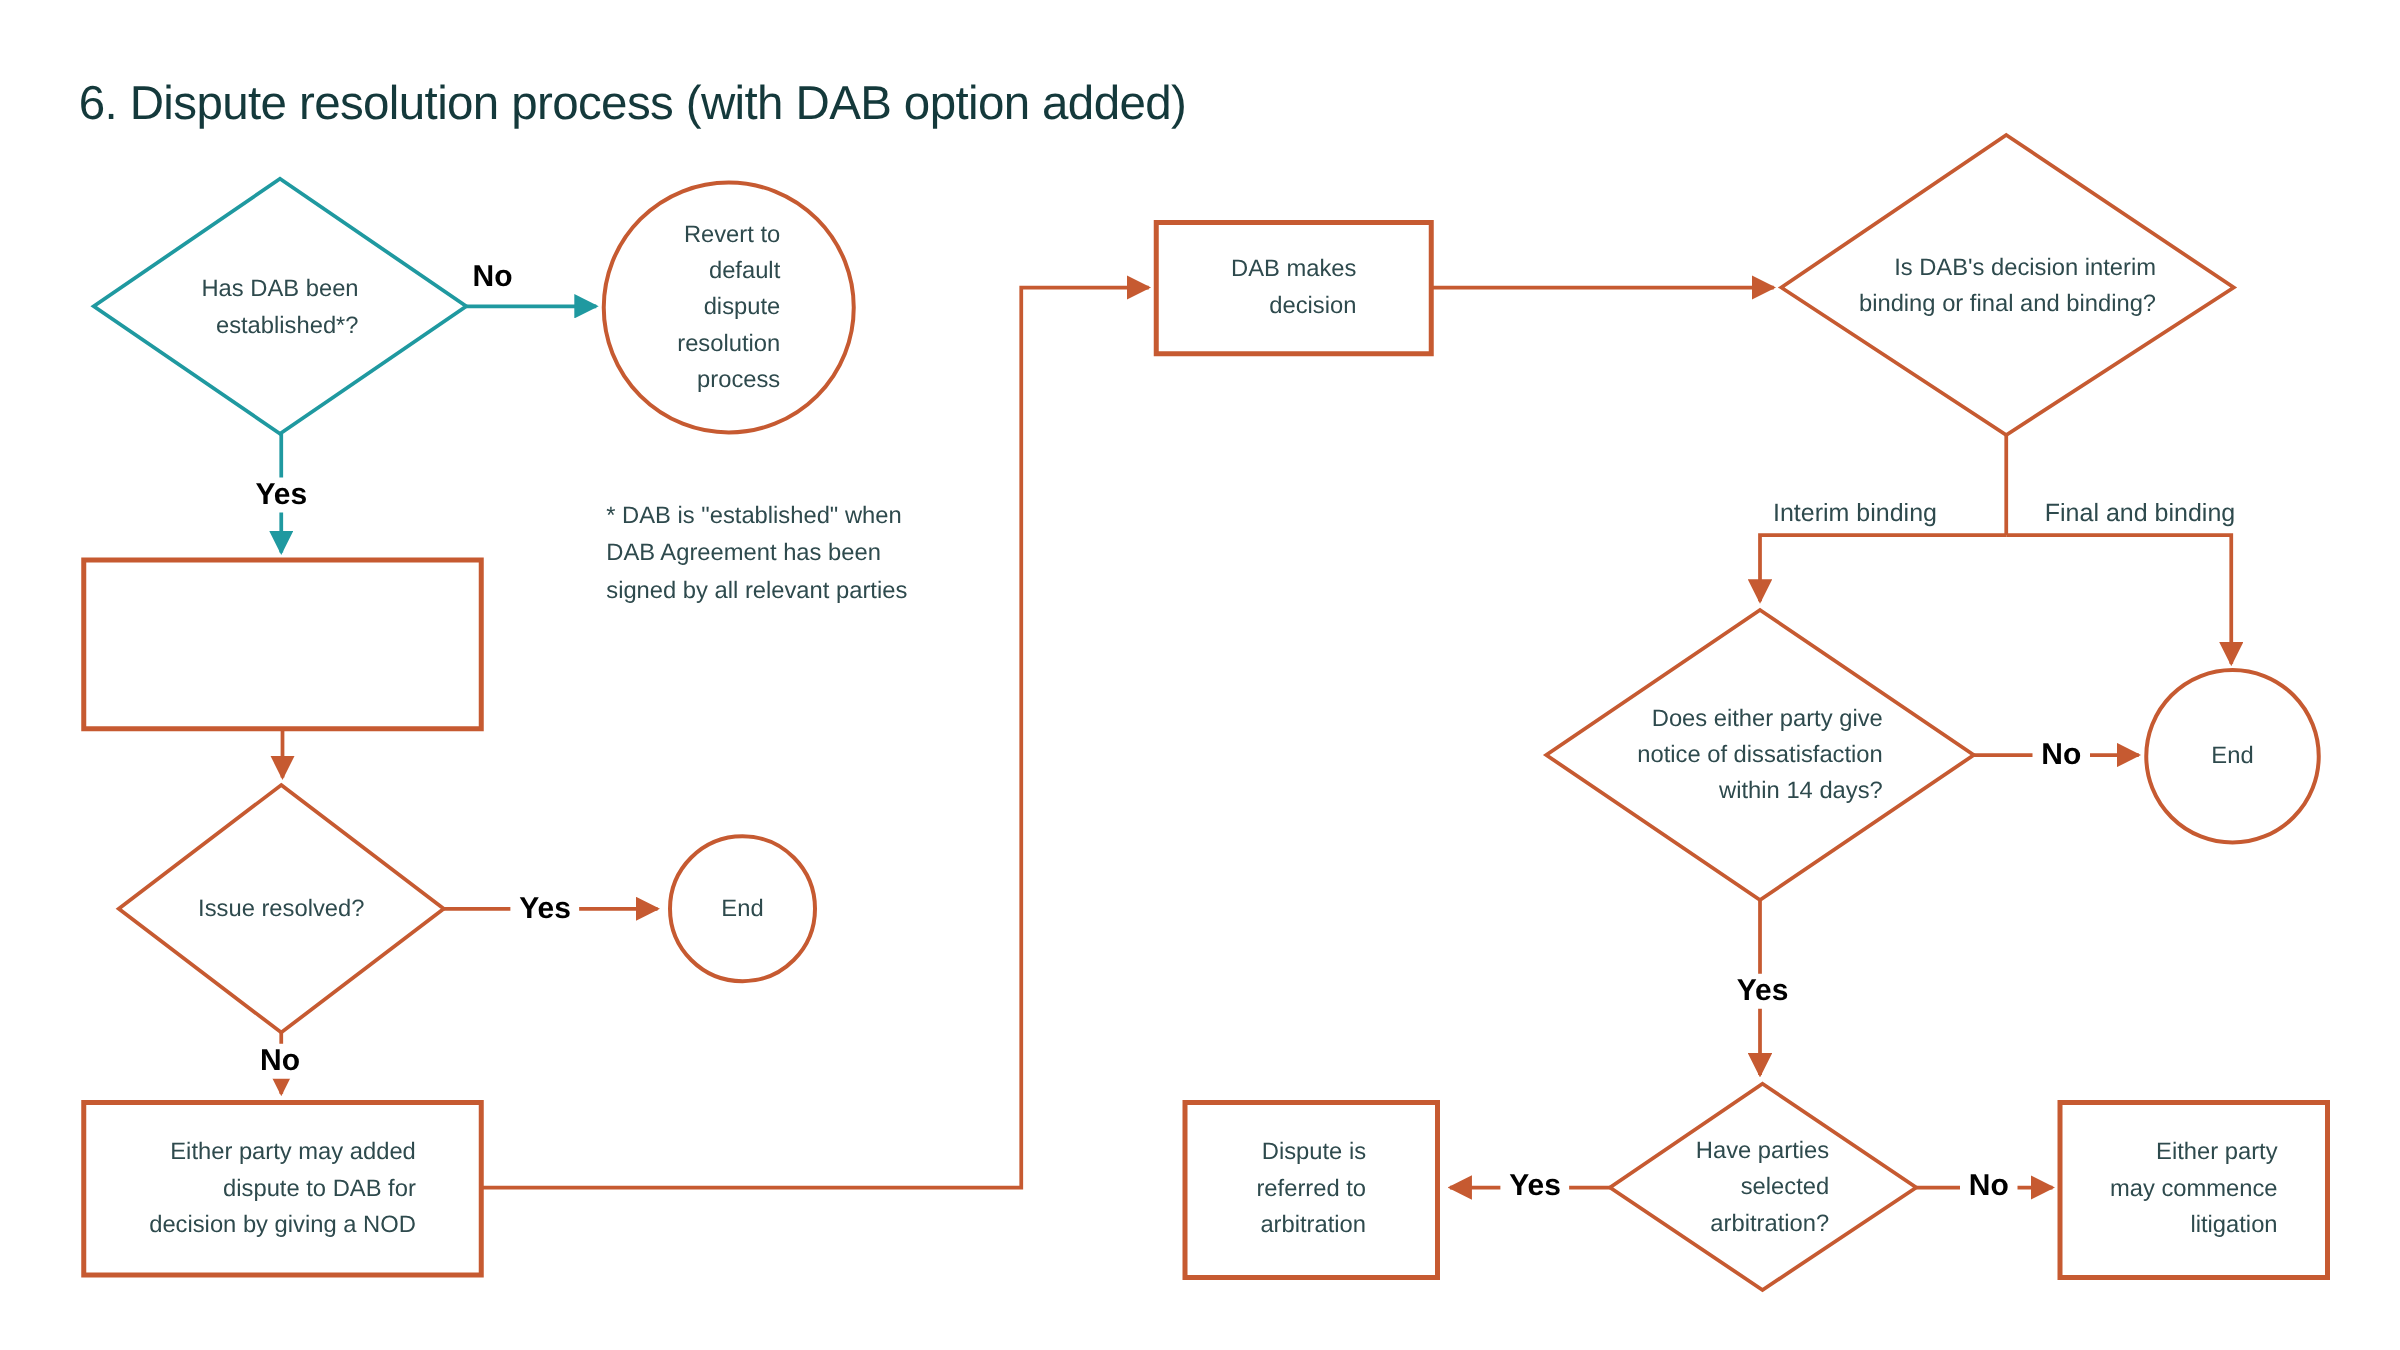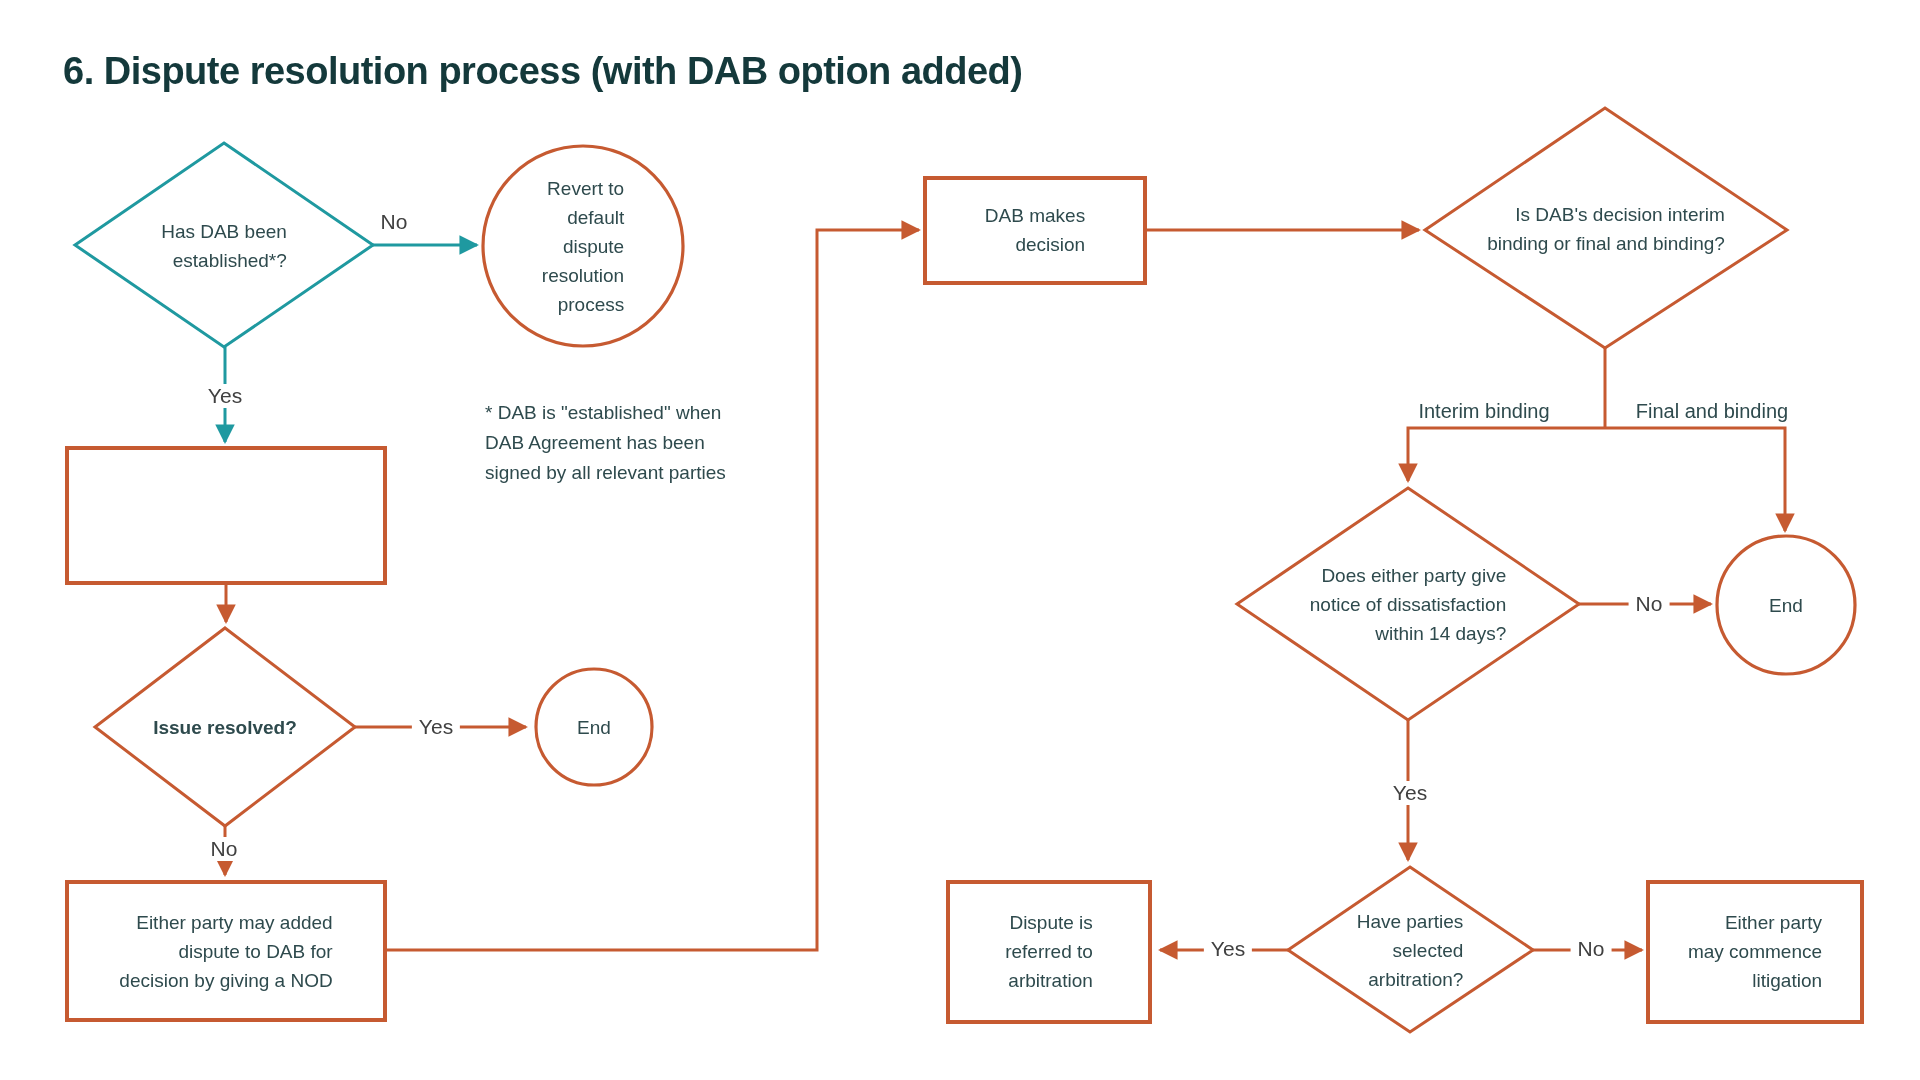--- a/index.html
+++ b/index.html
@@ -1,38 +1,38 @@
 <!DOCTYPE html>
 <html><head>
 <meta charset="utf-8">
 <style>
   html,body{margin:0;padding:0;background:#ffffff;}
   .canvas{
     position:relative;width:1920px;height:1080px;background:#ffffff;overflow:hidden;
     font-family:"Liberation Sans","DejaVu Sans",sans-serif;
   }
   .title{
-    position:absolute;left:63px;top:50px;margin:0;
-    font-size:38px;font-weight:700;letter-spacing:-0.5px;color:#14393B;
+    position:absolute;left:63px;top:62px;margin:0;
+    font-size:38px;font-weight:400;letter-spacing:-0.5px;color:#14393B;
     white-space:pre;
   }
   svg.shapes{position:absolute;left:0;top:0;}
   .nlabel{
     position:absolute;transform:translate(-50%,-50%);
     text-align:right;color:#2E4A4D;font-size:19px;line-height:29px;
     white-space:pre;
   }
   .note{
     position:absolute;left:485px;top:398px;
     text-align:left;color:#2E4A4D;font-size:19px;line-height:30px;
     white-space:pre;transform:none;
   }
   .elabel{
     position:absolute;transform:translate(-50%,-50%);
-    color:#404040;font-size:21px;font-weight:400;
+    color:#000000;font-size:24px;font-weight:700;
     background:#ffffff;padding:0 7px;white-space:pre;
   }
   .elabel.plain{
     font-weight:400;background:transparent;padding:0;font-size:20px;color:#2E4A4D;
   }
 </style>
 </head>
 <body>
 
 <div class="canvas">
@@ -79,21 +79,21 @@
     <rect x="1648" y="882" width="214" height="140" fill="none" stroke-width="4" stroke="#C65A31"></rect>
   </svg>
 
   <div class="nlabel" style="left:224px;top:246px;">Has DAB been
 established*?</div>
   <div class="nlabel" style="left:583px;top:246px;">Revert to
 default
 dispute
 resolution
 process</div>
-  <div class="nlabel" style="left:225px;top:727px;font-weight:bold;">Issue resolved?</div>
+  <div class="nlabel" style="left:225px;top:727px;">Issue resolved?</div>
   <div class="nlabel" style="left:594px;top:727px;">End</div>
   <div class="nlabel" style="left:226px;top:951px;">Either party may added
 dispute to DAB for
 decision by giving a NOD</div>
   <div class="nlabel" style="left:1035px;top:230px;">DAB makes
 decision</div>
   <div class="nlabel" style="left:1606px;top:229px;">Is DAB's decision interim
 binding or final and binding?</div>
   <div class="nlabel" style="left:1408px;top:604px;">Does either party give
 notice of dissatisfaction

